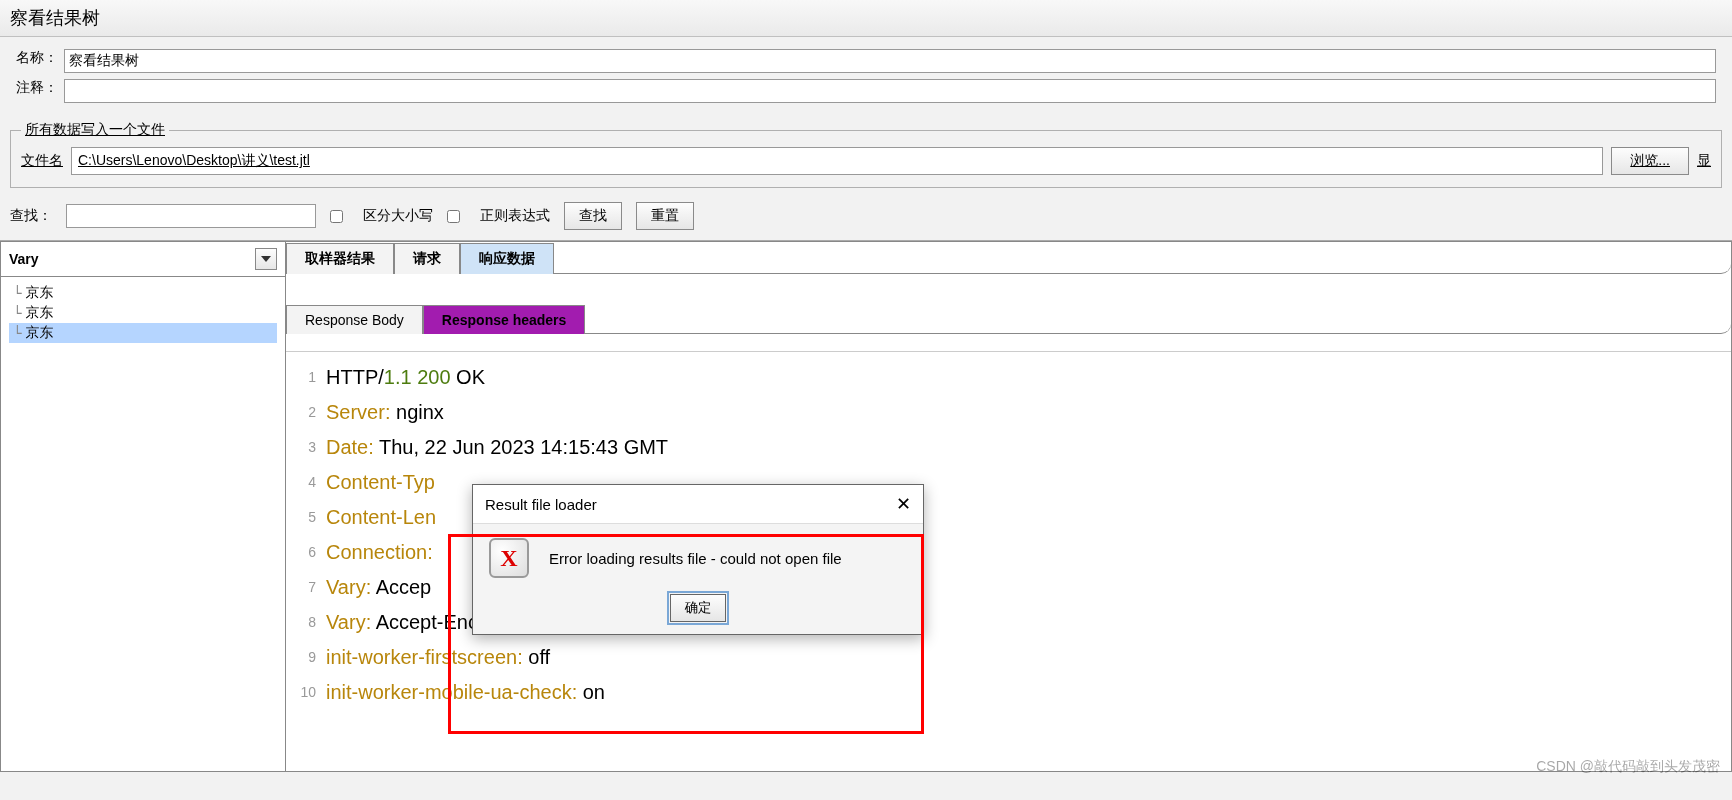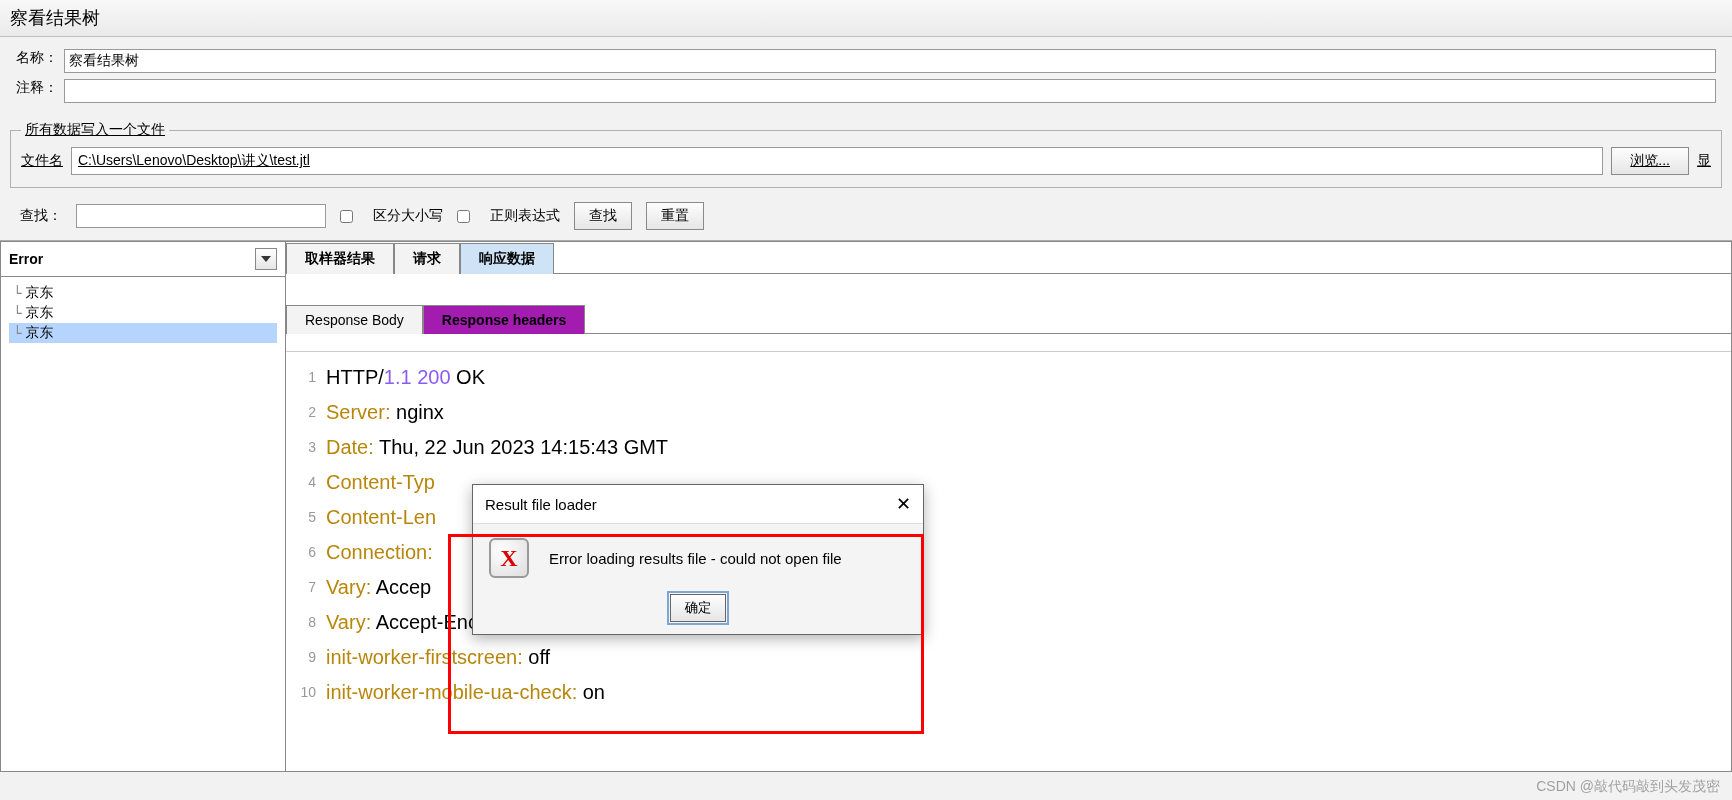--- a/index.html
+++ b/index.html
@@ -42,21 +42,21 @@
 .btn {
   background: linear-gradient(#fdfdfd, #e6e6e6);
   border: 1px solid #8a8a8a;
   padding: 4px 18px;
   font-size: 14px;
   cursor: pointer;
 }
 .btn-small { padding: 4px 14px; }
 .search-row {
   display: flex; align-items: center;
-  gap: 14px; margin: 14px 20px 10px;
+  gap: 14px; margin: 14px 10px 10px;
 }
 .search-row label { font-size: 14px; }
 .search-row input[type=text] {
   width: 250px; border: 1px solid #999; background: #fff;
   height: 24px; padding: 0 4px;
 }
 .chk { display: flex; align-items: center; gap: 20px; font-size: 14px; }
 .body-split {
   display: flex; border-top: 1px solid #aaa;
   height: calc(100% - 268px);
@@ -75,42 +75,42 @@
   background: linear-gradient(#fdfdfd,#e6e6e6);
 }
 .combo-caret svg { width: 10px; height: 6px; }
 .tree-body { flex: 1; padding: 6px 8px; font-size: 14px; }
 .tree-body ul { list-style: none; }
 .tree-body li { padding: 1px 4px; }
 .tree-body li.sel { background: #b5d5ff; }
 .tree-node { display: flex; align-items: center; gap: 4px; }
 .tree-branch { color: #888; font-family: monospace; }
 .right-panel { flex: 1; background: #fff; border: 1px solid #888; border-left: none; display: flex; flex-direction: column; }
-.tab-row { display: flex; border-bottom: 1px solid #888; }
+.tab-row { display: flex; border-bottom: 1px solid #888; border-radius: 10px; }
 .tab {
   padding: 6px 18px; border: 1px solid #888; border-bottom: none;
   margin-right: 0; background: #f3f3f3; font-weight: bold;
   cursor: pointer; position: relative; top: 1px;
 }
 .tab.active { background: #cfe3f7; }
 .tab-row.sub .tab { font-weight: normal; margin-top: 30px; }
 .tab-row.sub .tab.active2 { background: #a21caf; font-weight: bold; }
 .mini-toolbar { height: 18px; border-bottom: 1px solid #ccc; }
 .code-area {
   flex: 1; overflow: hidden; display: flex;
   font-family: Arial; font-size: 20px;
   padding-top: 8px; position: relative;
 }
 .gutter {
   width: 40px; text-align: right; color: #999;
   font-size: 14px; padding-right: 10px; line-height: 35px;
 }
 .code { line-height: 35px; }
 .code .hdr-name { color: #b8860b; }
-.code .num { color: #8b5cf6; }
+.code .num { color: #4d7c0f; }
 .highlight-box {
   position: absolute;
   border: 3px solid red;
   left: 162px; top: 182px;
   width: 476px; height: 200px;
   z-index: 50;
   pointer-events: none;
 }
 .modal {
   position: absolute;
@@ -139,21 +139,21 @@
   color: #d00; font-weight: bold; font-size: 24px;
   font-family: Georgia, serif;
 }
 .modal-footer { text-align: center; padding: 6px 0 12px; background: #f4f4f4; }
 .modal-ok {
   padding: 4px 14px; border: 1px solid #666;
   background: linear-gradient(#fdfdfd,#e6e6e6);
   cursor: pointer; outline: 2px solid #7aa7d6; outline-offset: 1px;
 }
 .watermark {
-  position: absolute; right: 12px; bottom: 4px;
+  position: absolute; right: 12px; bottom: 24px;
   color: rgba(0,0,0,.35); font-size: 14px;
 }
 </style>
 </head>
 <body>
 
 <div class="titlebar">察看结果树</div>
 
 <div class="form-area">
   <div class="row">
@@ -187,21 +187,21 @@
     <input type="checkbox" style="">
     <span>正则表达式</span>
   </label>
   <button class="btn btn-small">查找</button>
   <button class="btn btn-small">重置</button>
 </div>
 
 <div class="body-split">
   <div class="tree-panel">
     <div class="tree-header">
-      <span>Error</span>
+      <span>Vary</span>
       <span class="combo-caret">
         <svg viewBox="0 0 10 6">
             <path d="M0 0 L5 6 L10 0 Z" fill="#333"></path>
           </svg>
       </span>
     </div>
     <div class="tree-body">
       <ul id="tree-list">
           <li>
             <span class="tree-node">

